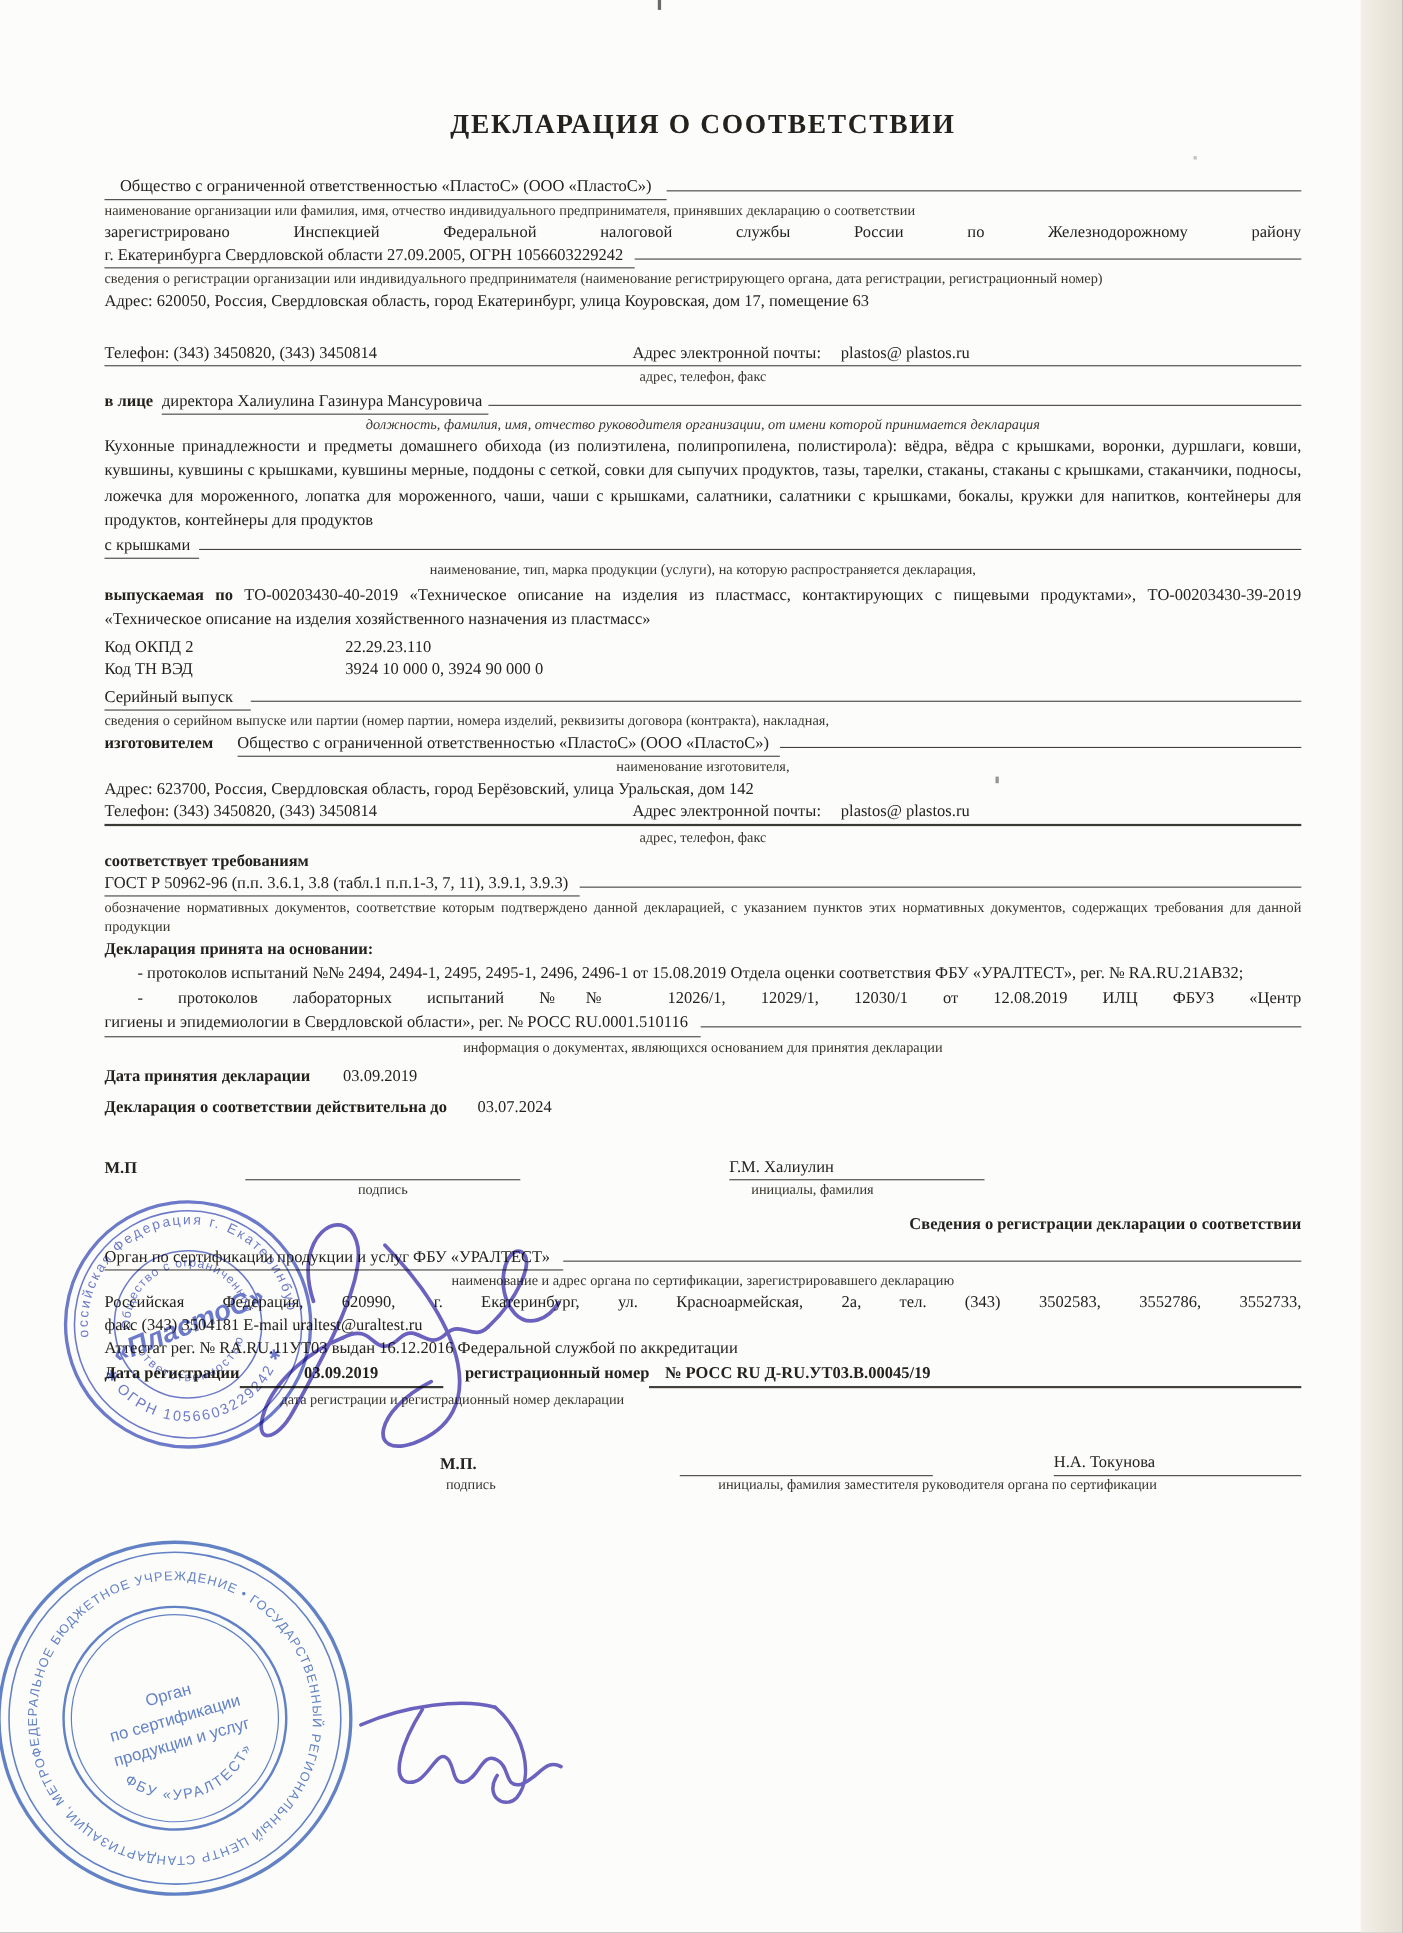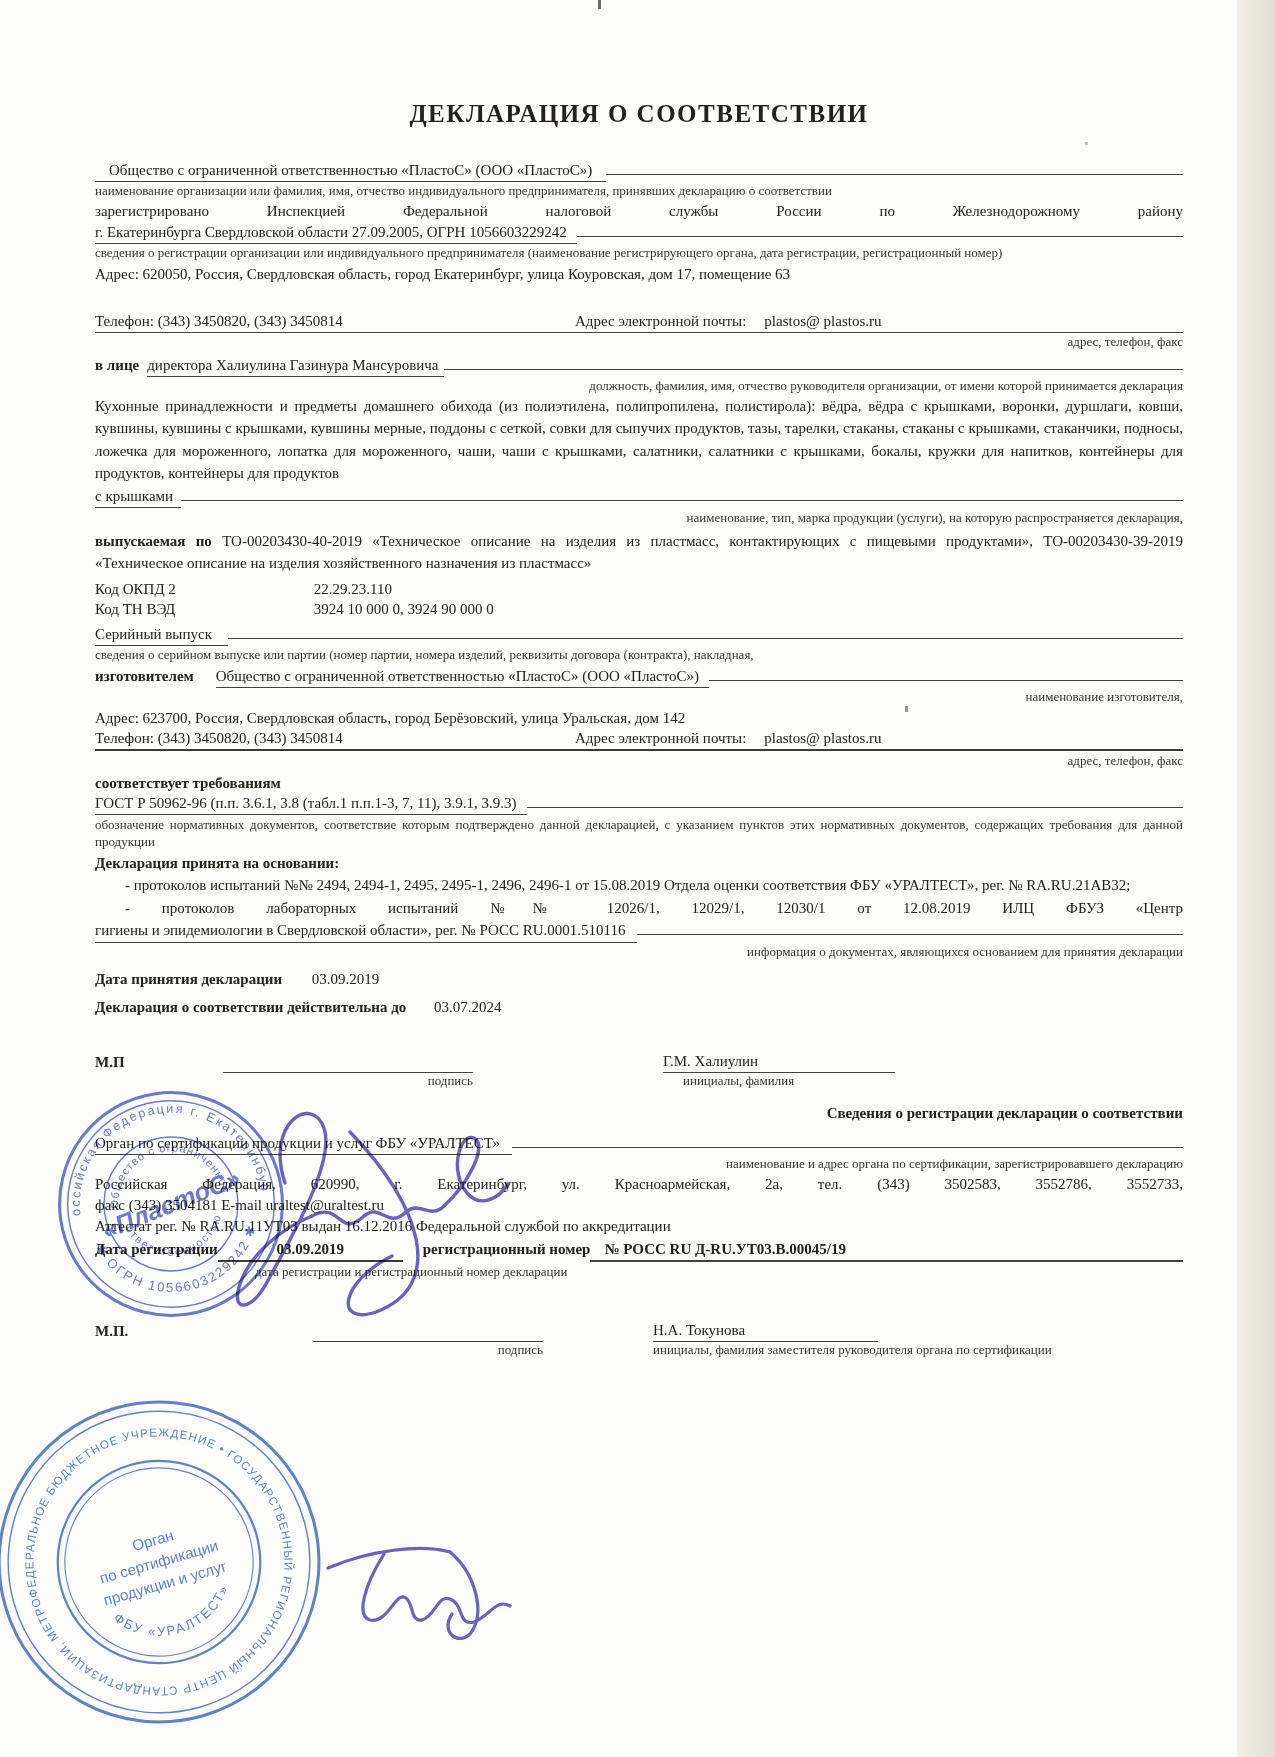--- a/index.html
+++ b/index.html
@@ -17,21 +17,21 @@
 
   .title { text-align:center; font-weight:bold; font-size:25px; letter-spacing:1.5px; }
 
   .line  { font-size:15px; line-height:1.38; }
   .just  { text-align:justify; }
   .jl    { text-align:justify; text-align-last:justify; }
   .b     { font-weight:bold; }
   .u     { border-bottom:1.6px solid #45423c; }
   .u2    { border-bottom:2.4px solid #3c3a34; }
   .cap   { font-size:13px; line-height:1.28; color:#38342d; }
-  .cap.c { text-align:right; }
+  .cap.c { text-align:center; }
   .row   { display:flex; align-items:baseline; }
   .fill  { flex:1 1 auto; border-bottom:1.6px solid #45423c; }
   .indent { text-indent:30px; }
 
   .sigrow { display:flex; align-items:flex-end; }
   .sigline { border-bottom:1.6px solid #45423c; height:42px; }
   .caprow { display:flex; }
 
   
   .overlay { position:absolute; pointer-events:none; mix-blend-mode:multiply; }
@@ -72,21 +72,21 @@
       <span>Адрес электронной почты:</span>
       <span style="margin-left:18px;">plastos@ plastos.ru</span>
     </div>
     <div class="cap c" style="margin-top:1px;">адрес, телефон, факс</div>
 
     <div class="row line" style="margin-top:5px;">
       <span class="b" style="margin-right:8px;">в лице</span>
       <span class="u" style="padding-right:6px;">директора  Халиулина Газинура Мансуровича</span>
       <span class="fill"></span>
     </div>
-    <div class="cap c" style="margin-top:1px;">должность, фамилия, имя, отчество руководителя организации, от имени которой принимается декларация</div>
+    <div class="cap c" style="margin-top:1px;font-style:italic;">должность, фамилия, имя, отчество руководителя организации, от имени которой принимается декларация</div>
 
 
     <div class="line just" style="line-height:1.5;">Кухонные принадлежности и предметы домашнего обихода (из полиэтилена, полипропилена, полистирола): вёдра, вёдра с крышками, воронки, дуршлаги, ковши, кувшины, кувшины с крышками, кувшины мерные, поддоны с сеткой, совки для сыпучих продуктов, тазы, тарелки, стаканы, стаканы с крышками, стаканчики, подносы, ложечка для мороженного, лопатка для мороженного, чаши, чаши с крышками, салатники, салатники с крышками, бокалы, кружки для напитков, контейнеры для продуктов, контейнеры для продуктов</div>
     <div class="row line" style="line-height:1.5;">
       <span class="u" style="padding-right:8px;">с крышками</span>
       <span class="fill"></span>
     </div>
     <div class="cap c" style="margin-top:2px;">наименование, тип, марка продукции (услуги), на которую распространяется декларация,</div>
 
     <div class="line just" style="margin-top:3px; line-height:1.5;">
@@ -176,21 +176,21 @@
     <div class="line">Аттестат рег. № RA.RU.11УТ03 выдан 16.12.2016  Федеральной службой по аккредитации</div>
 
     <div class="row line b" style="margin-top:3px;">
       <span>Дата регистрации</span>
       <span class="u2" style="width:185px;text-align:center;">03.09.2019</span>
       <span style="margin-left:20px;">регистрационный номер</span>
       <span class="u2 fill" style="border-bottom-width:2.4px;padding-left:14px;">№  РОСС RU Д-RU.УТ03.В.00045/19</span>
     </div>
     <div class="cap" style="margin-top:2px;margin-left:160px;">дата регистрации и регистрационный номер декларации</div>
 
-    <div class="sigrow" style="margin-top:18px;">
+    <div class="sigrow" style="margin-top:18px;justify-content:flex-end;">
       <span class="line b" style="width:128px;">М.П.</span>
       <span style="width:90px;"></span>
       <span class="sigline" style="width:230px;"></span>
       <span style="width:110px;"></span>
       <span class="line u" style="width:225px;">Н.А. Токунова</span>
     </div>
     <div class="caprow">
       <span style="width:218px;"></span>
       <span class="cap c" style="width:230px;">подпись</span>
       <span style="width:110px;"></span>

